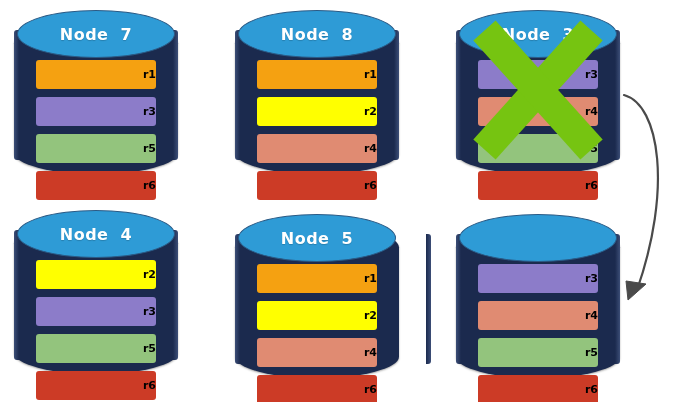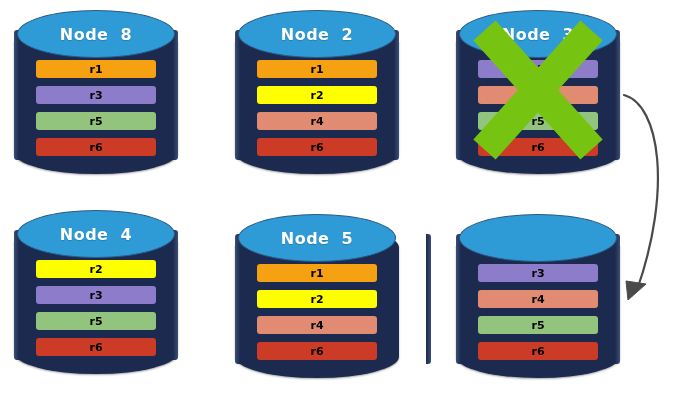--- a/index.html
+++ b/index.html
@@ -83,26 +83,26 @@
 
   .replicas {
     position: absolute;
     left: 22px;
     top: 52px;
     width: 120px;
   }
   .replica {
     position: relative;
     width: 120px;
-    height: 18px;
+    height: 29px;
     margin-bottom: 8px;
     border-radius: 3px;
     display: flex;
     align-items: center;
-    justify-content: center;
+    justify-content: flex-end;
     font-size: 11px;
     font-weight: bold;
     color: #000000;
     line-height: 1;
   }
 
   
   .fail-x {
     position: absolute;
     left: 10px;
@@ -137,21 +137,21 @@
 </head>
 <body>
 
 <div id="stage">
 
   <div class="node" style="left:14px; top:8px;">
     <div class="cyl-body"></div>
     <div class="cyl-side-l"></div>
     <div class="cyl-side-r"></div>
     <div class="cyl-top"></div>
-    <div class="node-title">Node  8</div>
+    <div class="node-title">Node  7</div>
     <div class="replicas">
       <div class="replica" style="background:#f5a111">
           <span>r1</span>
         </div>
       <div class="replica" style="background:#8c7cc9">
           <span>r3</span>
         </div>
       <div class="replica" style="background:#93c47d">
           <span>r5</span>
         </div>
@@ -159,21 +159,21 @@
           <span>r6</span>
         </div>
     </div>
   </div>
 
   <div class="node" style="left:235px; top:8px;">
     <div class="cyl-body"></div>
     <div class="cyl-side-l"></div>
     <div class="cyl-side-r"></div>
     <div class="cyl-top"></div>
-    <div class="node-title">Node  2</div>
+    <div class="node-title">Node  8</div>
     <div class="replicas">
       <div class="replica" style="background:#f5a111">
           <span>r1</span>
         </div>
       <div class="replica" style="background:#ffff00">
           <span>r2</span>
         </div>
       <div class="replica" style="background:#e08b72">
           <span>r4</span>
         </div>

